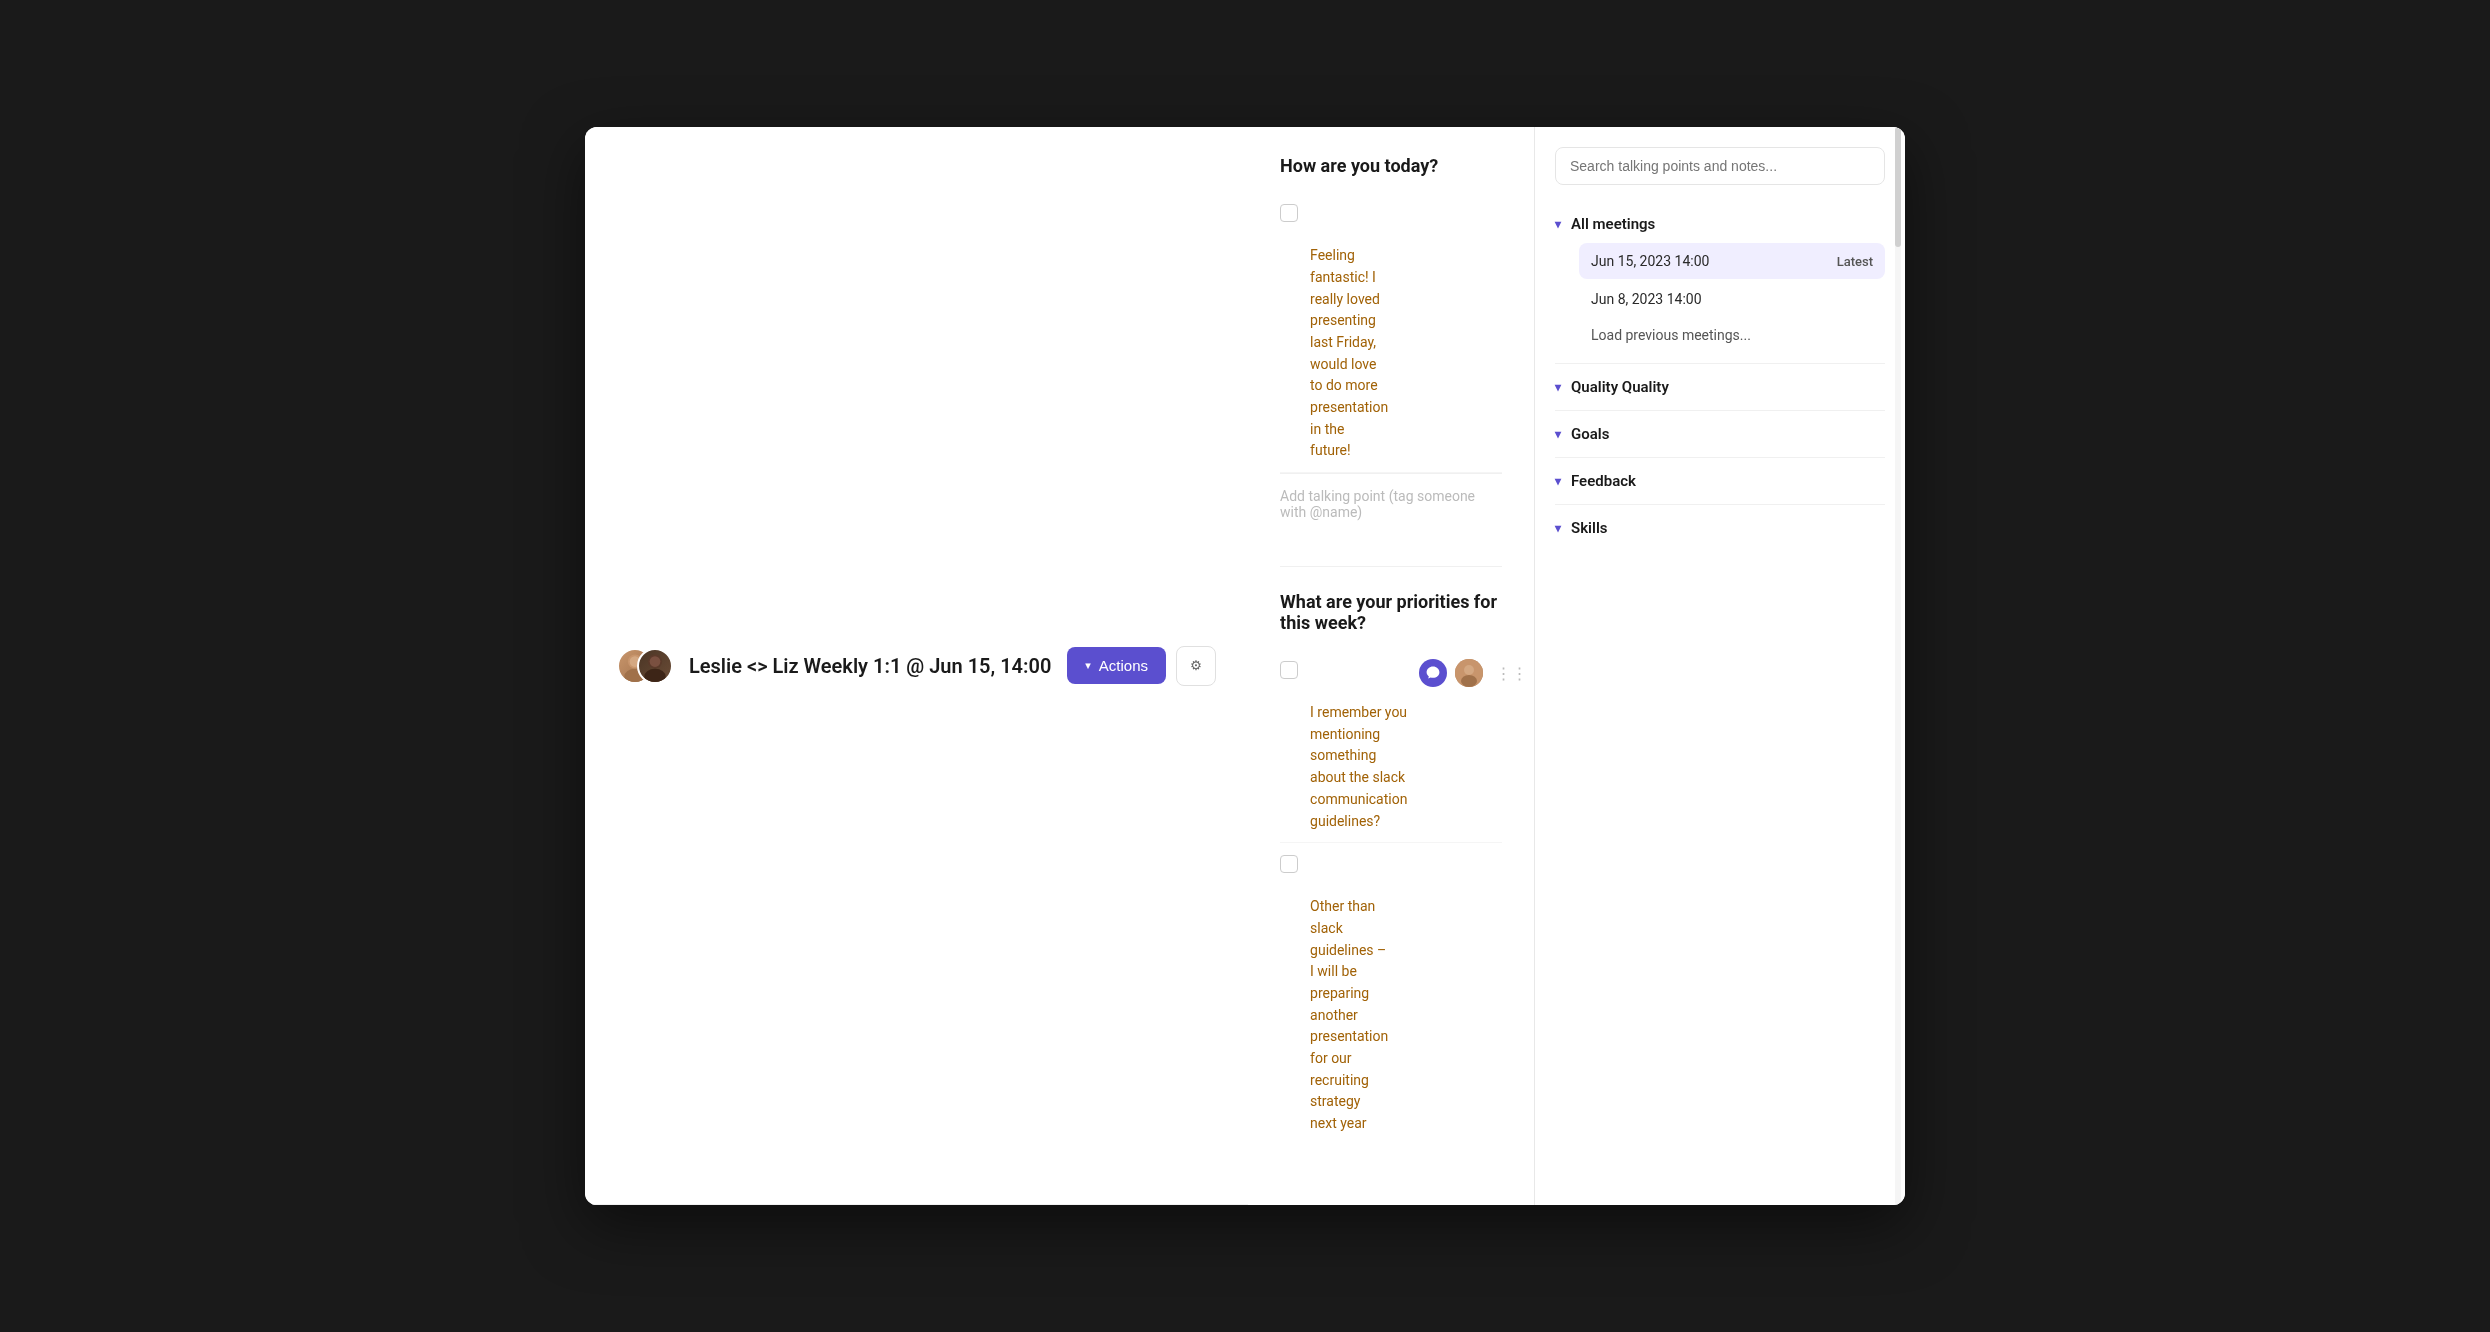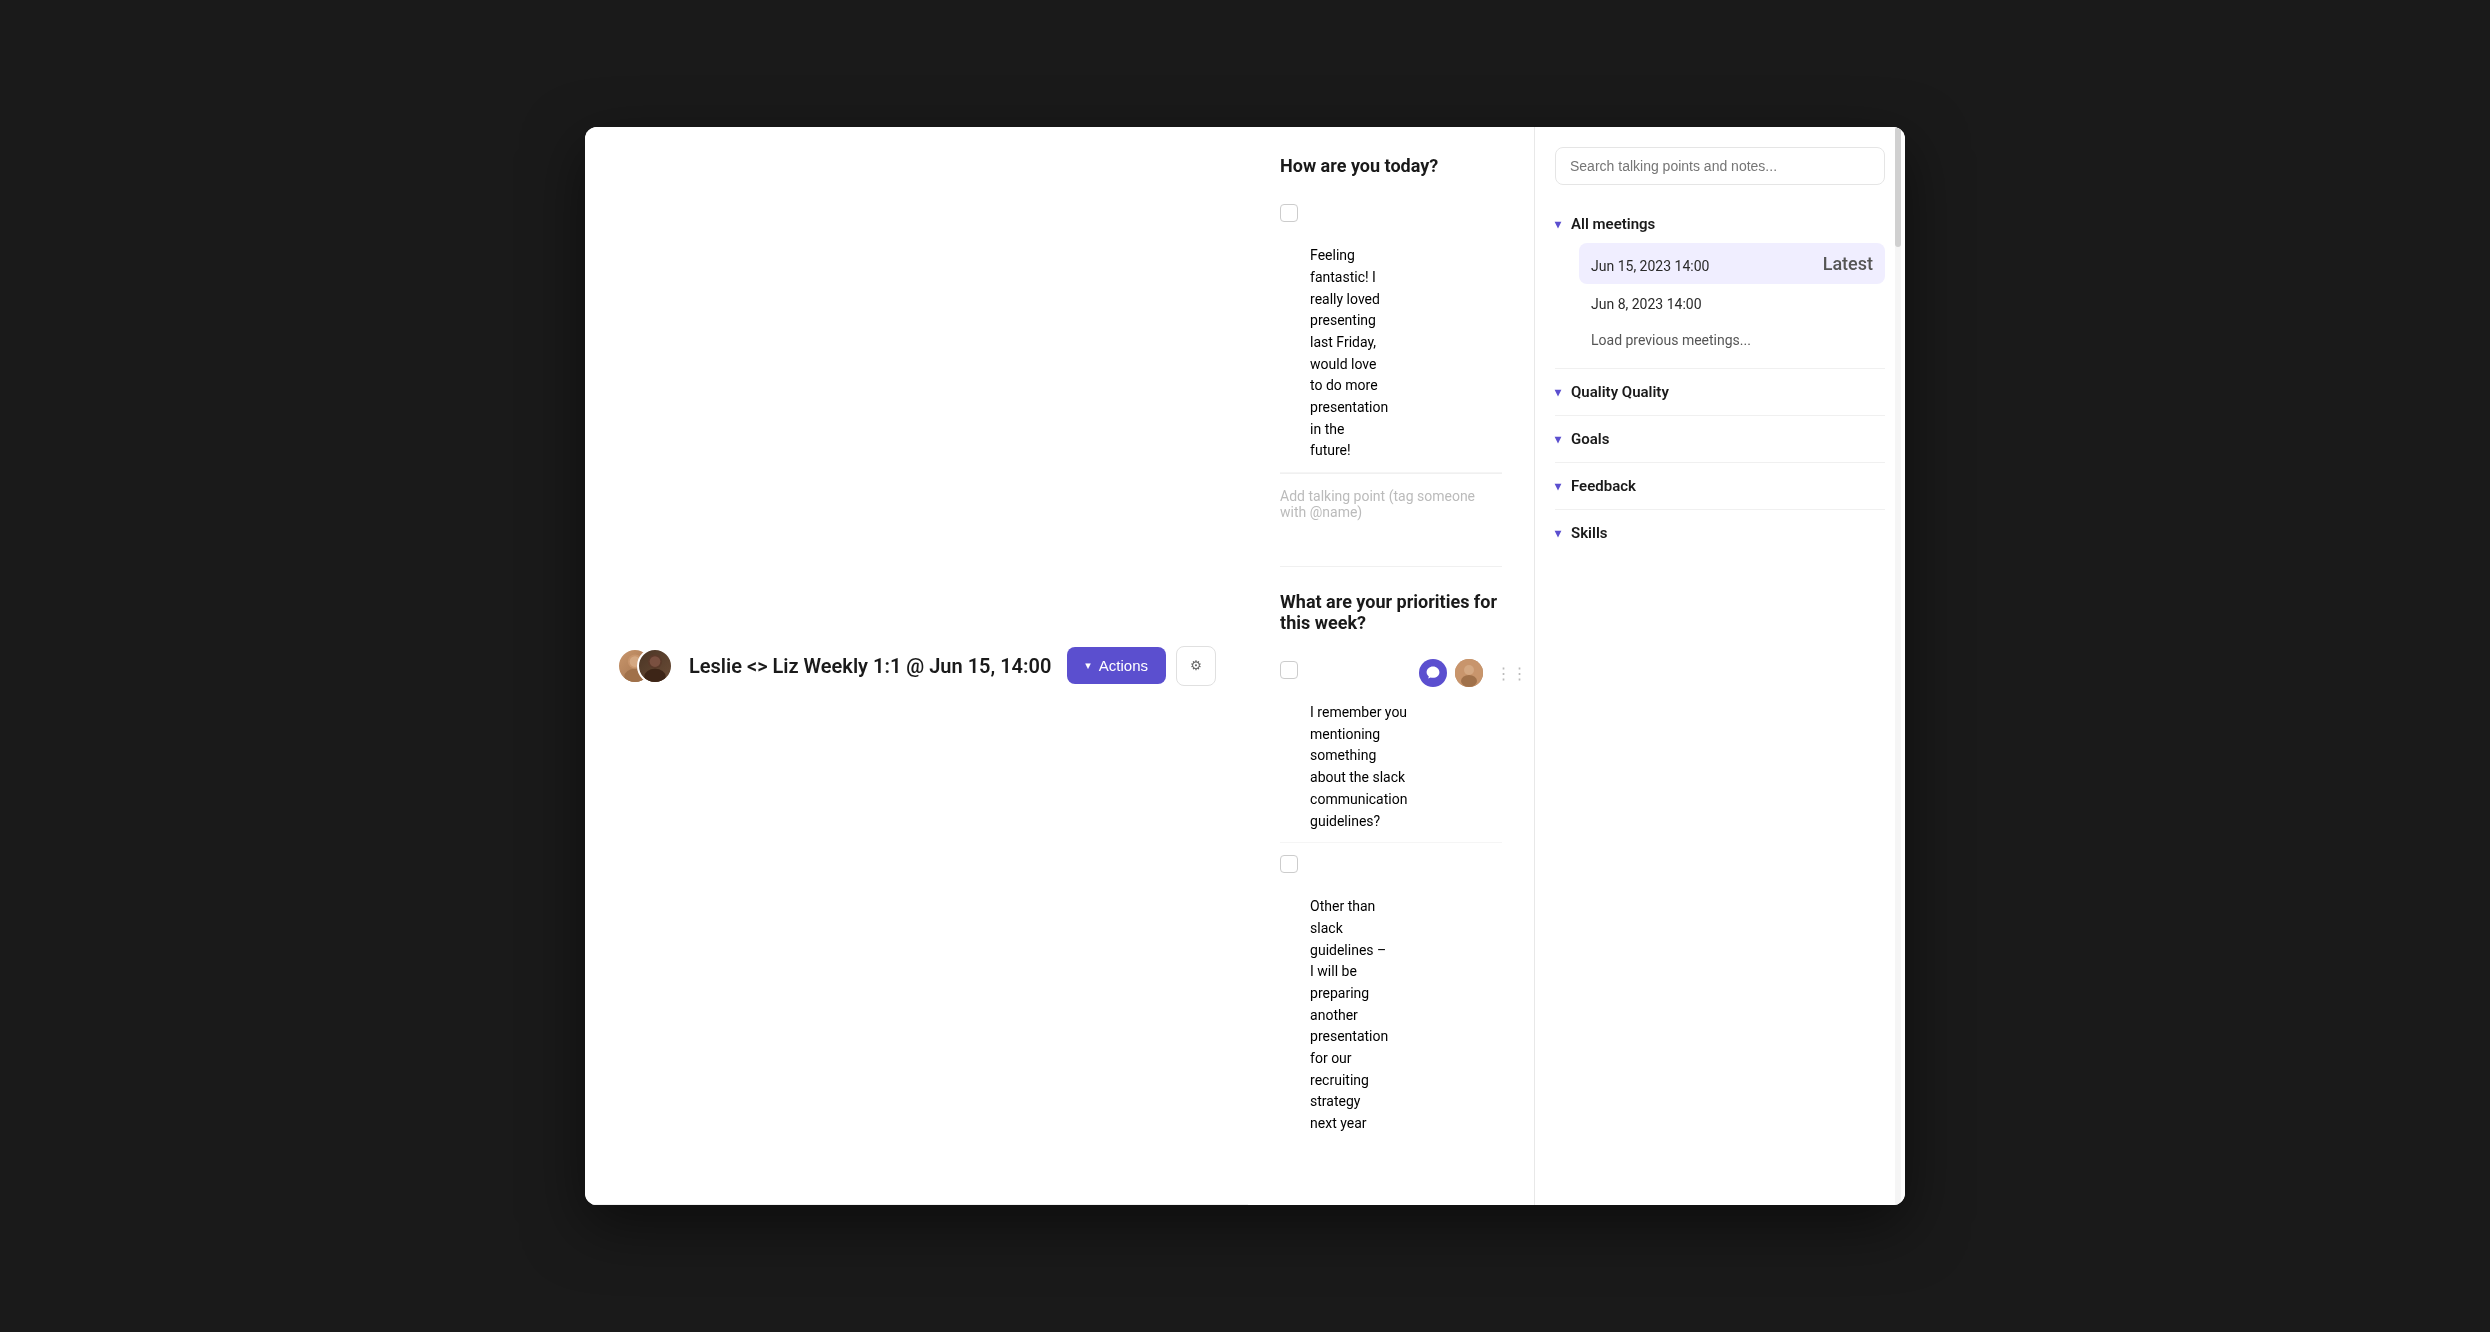--- a/index.html
+++ b/index.html
@@ -125,21 +125,21 @@
       border: 1.5px solid #ccc;
       border-radius: 4px;
       flex-shrink: 0;
       margin-top: 2px;
       cursor: pointer;
       background: #fff;
     }
     .item-text {
       flex: 1;
       font-size: 14px;
-      color: #000000;
+      color: #a16207;
       line-height: 1.55;
       margin-top: 43px;
     }
     .item-actions {
       display: flex;
       align-items: center;
       gap: 8px;
       opacity: 0;
       transition: opacity 0.15s;
       flex-shrink: 0;
@@ -248,21 +248,21 @@
       justify-content: space-between;
       align-items: flex-end;
       font-size: 14px;
       color: #2a2a2a;
       margin-bottom: 2px;
     }
     .meeting-list-item.active {
       background: #f0eeff;
     }
     .meeting-list-item .latest-badge {
-      font-size: 18px;
+      font-size: 13px;
       color: #555;
       font-weight: 500;
     }
     .load-previous {
       padding: 8px 12px;
       font-size: 14px;
       color: #555;
       cursor: pointer;
     }
     .sidebar-divider {

